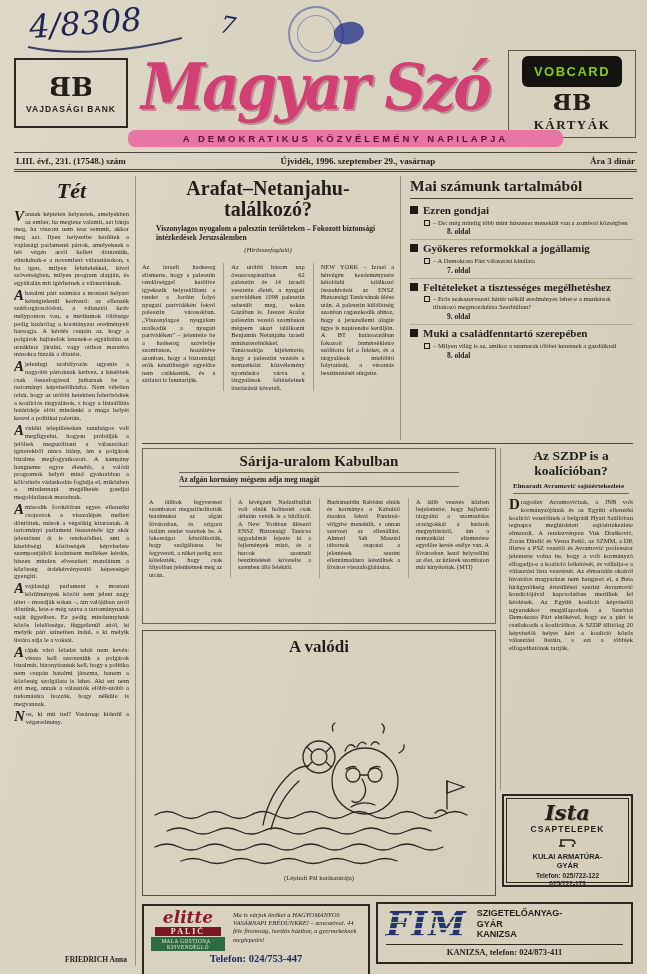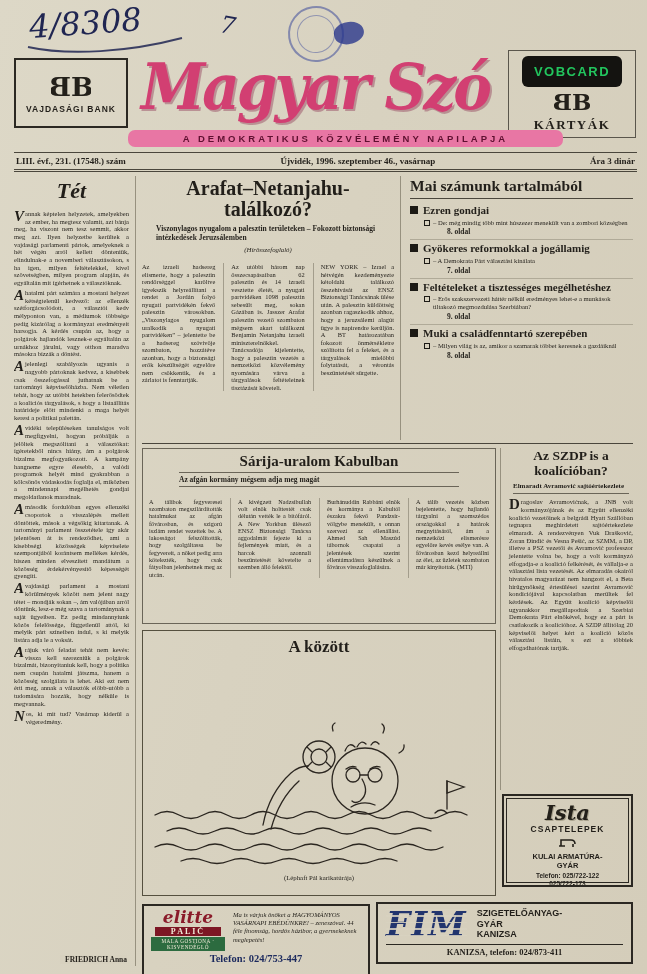--- a/index.html
+++ b/index.html
@@ -12,21 +12,21 @@
   .stamp{position:absolute;left:288px;top:6px;width:52px;height:52px;border:2px solid rgba(45,62,152,.5);border-radius:50%;transform:rotate(-8deg);}
   .stamp::after{content:"";position:absolute;inset:7px;border:1px solid rgba(45,62,152,.42);border-radius:50%;}
   .stamp-blob{position:absolute;left:334px;top:22px;width:30px;height:22px;background:rgba(38,52,140,.78);border-radius:45% 55% 50% 50%;transform:rotate(-14deg);}
   
   .bank-box{position:absolute;left:14px;top:58px;width:110px;height:66px;border:2px solid #2b2822;display:flex;flex-direction:column;align-items:center;justify-content:center;gap:2px;}
   .bank-name{font-family:"Liberation Sans",sans-serif;font-weight:bold;font-size:8.5px;letter-spacing:1px;}
   .paper-title{position:absolute;left:124px;top:44px;width:382px;height:86px;display:flex;align-items:center;justify-content:center;
         font-family:"DejaVu Serif",serif;font-style:italic;font-weight:bold;font-size:58px;letter-spacing:-3px;
         color:#d23f72;text-shadow:2px 2px 0 rgba(125,22,62,.35);transform:scaleY(1.08);}
   .vobcard-box{position:absolute;left:508px;top:50px;width:126px;height:82px;border:1px solid #5a564c;display:flex;flex-direction:column;align-items:center;justify-content:center;gap:2px;padding:2px 0;}
-  .vobcard-pill{background:#141310;color:#22c55e;font-family:"Liberation Sans",sans-serif;font-weight:bold;font-size:13px;letter-spacing:1.5px;border-radius:6px;padding:8px 12px;}
+  .vobcard-pill{background:#141310;color:#84cc16;font-family:"Liberation Sans",sans-serif;font-weight:bold;font-size:13px;letter-spacing:1.5px;border-radius:6px;padding:8px 12px;}
   .kartyak{font-weight:bold;font-size:13px;letter-spacing:1.5px;}
   .tagline-bar{position:absolute;left:128px;top:130px;width:435px;height:17px;background:#e876a4;color:#5e1030;
         font-family:"Liberation Sans",sans-serif;font-weight:bold;font-size:9.5px;letter-spacing:3px;display:flex;align-items:center;justify-content:center;border-radius:7px;}
   
   .dateline{position:absolute;left:14px;top:152px;width:619px;border-top:1px solid #4a463c;border-bottom:3px double #4a463c;
         display:flex;justify-content:space-between;align-items:center;padding:3px 2px;font-weight:bold;font-size:9px;gap:36px;}
   
   .body-text{font-size:6.4px;line-height:1.18;text-align:justify;}
   .para{font-size:6.5px;line-height:1.18;text-align:justify;margin:0 0 2.5px;}
   .para::first-letter{float:left;font-size:15px;line-height:12px;font-weight:bold;padding-right:1px;font-style:italic;}
@@ -126,21 +126,21 @@
           </g>
       </g>
     </svg>
     <div class="kartyak">KÁRTYÁK</div>
   </div>
 
   <div class="tagline-bar">A DEMOKRATIKUS KÖZVÉLEMÉNY NAPILAPJA</div>
 
   <div class="dateline">
     <span>LIII. évf., 231. (17548.) szám</span>
-    <span>Újvidék, 1996. szeptember 46., vasárnap</span>
+    <span>Újvidék, 1996. szeptember 29., vasárnap</span>
     <span>Ára 3 dinár</span>
   </div>
 
   <div class="col-tet">
     <h2>Tét</h2>
     <p class="para">Vannak képtelen helyzetek, amelyekben az ember, ha megtesz valamit, azt bánja meg, ha viszont nem tesz semmit, akkor meg azt. Ilyen helyzetbe kerültek a vajdasági parlamenti pártok, amelyeknek a hét végén arról kellett dönteniük, elindulnak-e a novemberi választásokon, s ha igen, milyen feltételekkel, kivel szövetségben, milyen program alapján, és egyáltalán mit ígérhetnek a választóknak.</p>
     <p class="para">A hatalmi párt számára a mostani helyzet kétségtelenül kedvező: az ellenzék szétforgácsolódott, a választói kedv mélyponton van, a médiumok többsége pedig kizárólag a kormányzat eredményeit harsogja. A kérdés csupán az, hogy a polgárok hajlandók lesznek-e egyáltalán az urnákhoz járulni, vagy otthon maradva másokra bízzák a döntést.</p>
     <p class="para">A jelenlegi szabályozás ugyanis a nagyobb pártoknak kedvez, a kisebbek csak összefogással juthatnak be a tartományi képviselőházba. Nem véletlen tehát, hogy az utóbbi hetekben felerősödtek a koalíciós tárgyalások, s hogy a listaállítás határideje előtt mindenki a maga helyét keresi a politikai palettán.</p>
     <p class="para">A vidéki településeken tanulságos volt megfigyelni, hogyan próbálják a jelöltek megszólítani a választókat: ígéretekből nincs hiány, ám a polgárok bizalma megfogyatkozott. A kampány hangneme egyre élesebb, a valódi programok helyét mind gyakrabban a kölcsönös vádaskodás foglalja el, miközben a mindennapi megélhetés gondjai megoldatlanok maradnak.</p>
     <p class="para">A második fordulóban egyes ellenzéki csoportok a visszalépés mellett döntöttek, mások a végsőkig kitartanak. A tartományi parlament összetétele így akár jelentősen át is rendeződhet, ami a kisebbségi közösségek képviselete szempontjából korántsem mellékes kérdés, hiszen minden elveszített mandátum a közösség érdekérvényesítő képességét gyengíti.</p>
@@ -217,21 +217,21 @@
     </div>
   </div>
 
   <div class="szdp">
     <h2>Az SZDP is a koalícióban?</h2>
     <div class="subtitle">Elmaradt Avramović sajtóértekezlete</div>
     <p class="para">Dragoslav Avramovićnak, a JNB volt kormányzójának és az Együtt ellenzéki koalíció vezetőinek a belgrádi Hyatt Szállóban tegnapra meghirdetett sajtóértekezlete elmaradt. A rendezvényen Vuk Drašković, Zoran Đinđić és Vesna Pešić, az SZMM, a DP, illetve a PSZ vezetői és Avramović professzor jelentette volna be, hogy a volt kormányzó elfogadja-e a koalíció felkérését, és vállalja-e a választási lista vezetését. Az elmaradás okairól hivatalos magyarázat nem hangzott el, a Beta hírügynökség értesülései szerint Avramović kondíciójával kapcsolatban merültek fel kérdések. Az Együtt koalíció képviselői ugyanakkor megállapodtak a Szerbiai Demokrata Párt elnökével, hogy ez a párt is csatlakozik a koalícióhoz. A SZDP állítólag 20 képviselői helyet kért a koalíció közös választási listáin, s ezt a többiek elfogadhatónak tartják.</p>
   </div>
 
   <div class="cartoon">
-    <h2>A között</h2>
+    <h2>A valódi</h2>
     <svg width="344" height="212" viewBox="0 0 344 212">
       <g fill="none" stroke="#2b2620" stroke-width="1.3" stroke-linecap="round">
 
         <path d="M116 168 q6 -32 28 -52 q8 -7 17 -7"></path>
         <path d="M124 172 q8 -30 28 -48"></path>
         <circle cx="172" cy="100" r="16"></circle>
         <circle cx="172" cy="100" r="8"></circle>
         <path d="M160 90 l5 5 M184 90 l-5 5 M160 110 l5 -5 M184 110 l-5 -5"></path>
 
         <circle cx="218" cy="124" r="33" fill="#d8d2c0"></circle>

